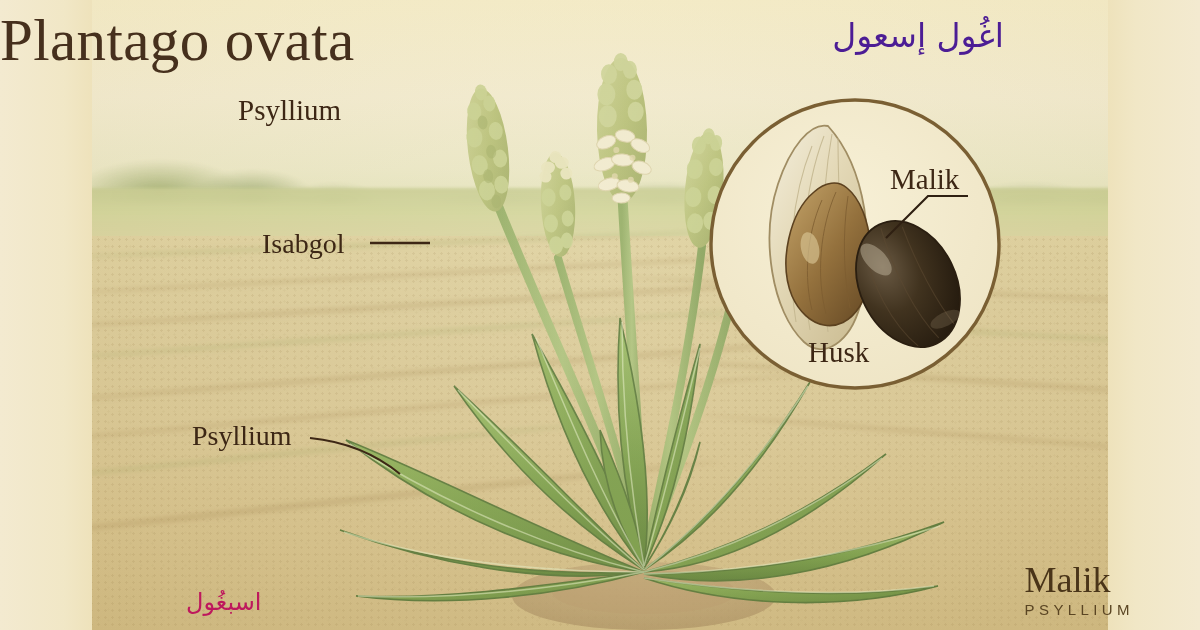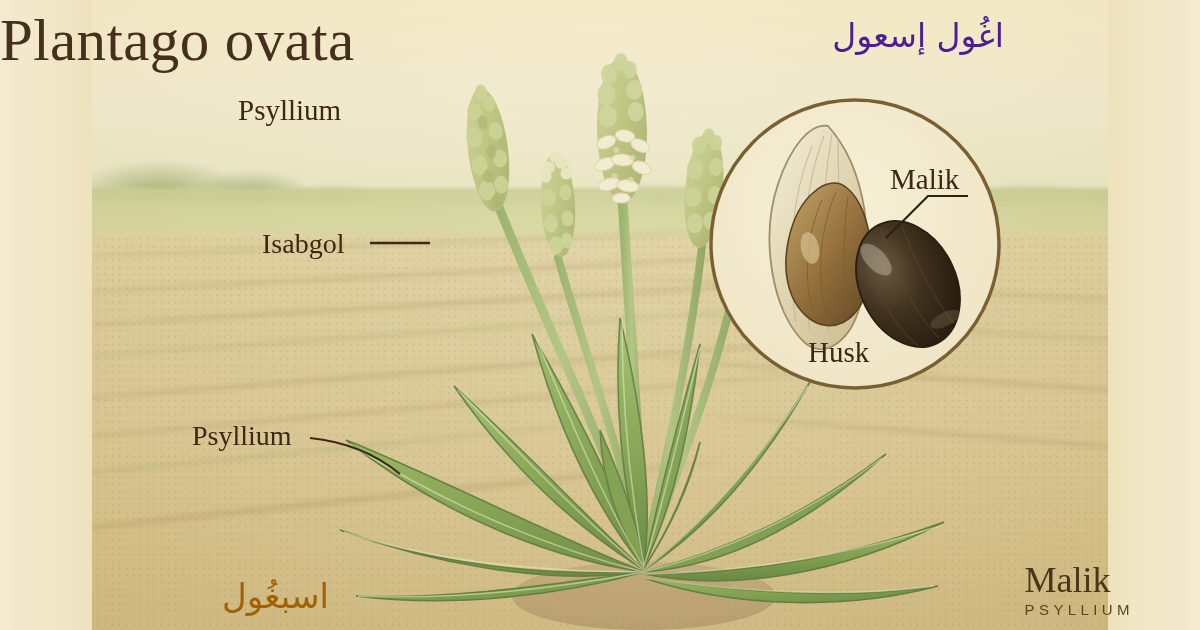--- a/index.html
+++ b/index.html
@@ -68,22 +68,22 @@
   .plant{position:absolute;left:0;top:0;width:1200px;height:630px;}
 
   
   .ttl{position:absolute;left:0;top:6px;width:1200px;text-align:left;
        font-size:59px;color:#46301d;letter-spacing:.4px;
        font-family:"Liberation Serif",serif;}
   .arabic-top{position:absolute;right:196px;top:16px;
        font-size:33px;color:#4c1d95;direction:rtl;
        font-family:"DejaVu Sans",sans-serif;}
   .arabic-bot{position:absolute;left:186px;bottom:14px;
-       font-size:34px;color:#a16207;direction:rtl;
-       font-family:"DejaVu Sans",sans-serif;margin-left:36px;}
+       font-size:24px;color:#be185d;direction:rtl;
+       font-family:"DejaVu Sans",sans-serif;}
 
   .lbl{position:absolute;color:#3d2715;font-size:28px;
        font-family:"Liberation Serif",serif;white-space:nowrap;}
   .lbl-psyllium{left:238px;top:94px;font-size:29px;}
   .lbl-flower{left:262px;top:228px;}
   .lbl-isabgol{left:192px;top:420px;}
   .lbl-husk{left:890px;top:163px;font-size:29px;}
   .lbl-seed{left:808px;top:336px;font-size:29px;}
 
   .brand{position:absolute;right:66px;bottom:13px;text-align:left;line-height:1;}

